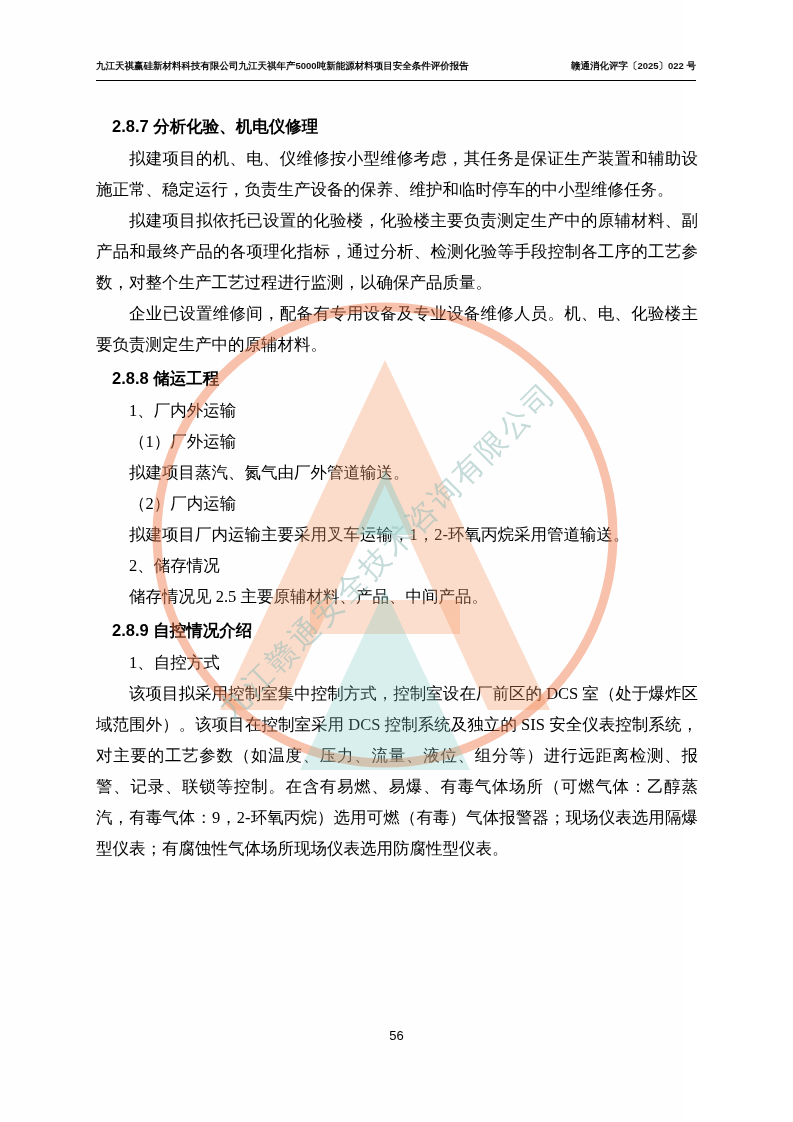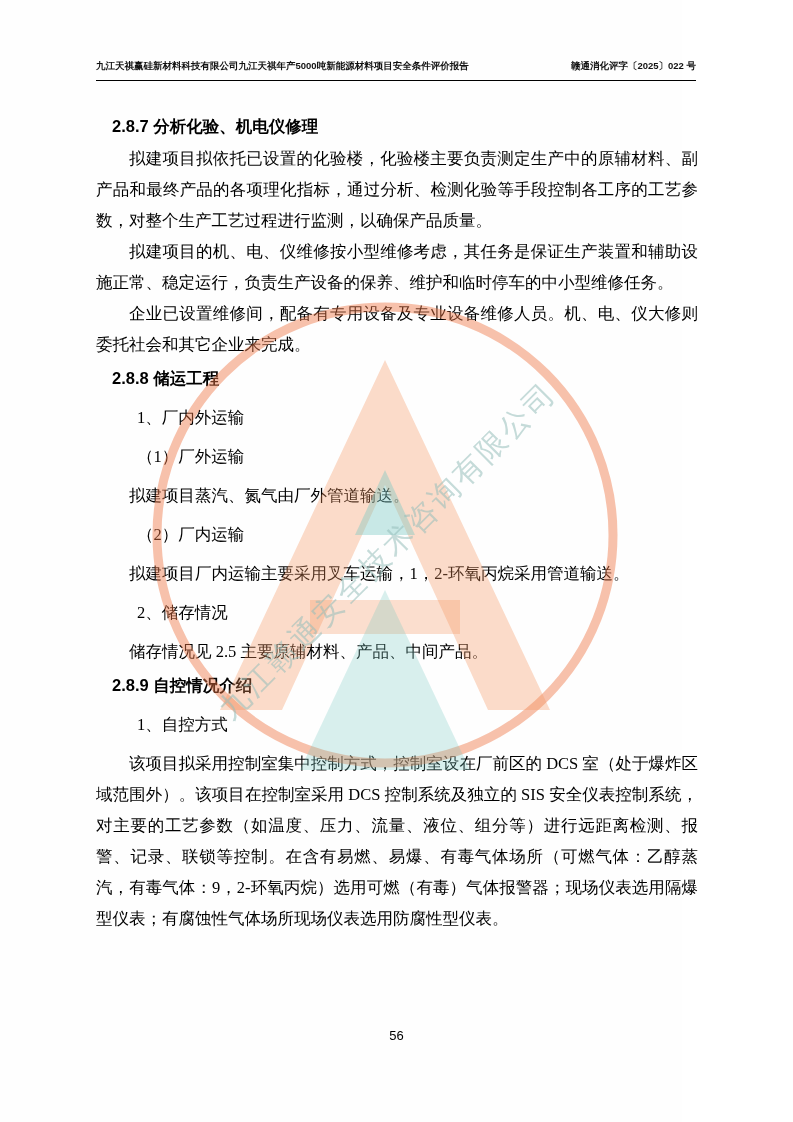--- a/index.html
+++ b/index.html
@@ -66,21 +66,21 @@
     font-size: 16.5px;
     line-height: 32px;
     margin: 2px 0 1px 16px;
   }
   .p {
     text-indent: 2em;
     margin: 0;
   }
   .p-sub {
     text-indent: 2em;
-    margin: 8px;
+    margin: 0;
   }
 
   
   .page-number {
     position: absolute;
     left: 0;
     top: 1028px;
     width: 793px;
     text-align: center;
     font-size: 13px;
@@ -128,23 +128,23 @@
       <path d="M235 60 L70 410 L132 410 L235 185 L338 410 L400 410 Z" fill="rgba(245,150,95,0.33)"></path>
       <rect x="160" y="300" width="150" height="34" fill="rgba(245,150,95,0.30)"></rect>
       <path d="M205 235 L235 170 L265 235 Z" fill="rgba(120,200,195,0.40)"></path>
       <path d="M150 470 L235 290 L320 470 Z" fill="rgba(120,200,195,0.28)"></path>
     </svg>
   </div>
   <div class="wm-text" style="left:210px; top:700px;">九江赣通安全技术咨询有限公司</div>
 
   <div class="content">
     <div class="h3">2.8.7 分析化验、机电仪修理</div>
+    <p class="p">拟建项目的机、电、仪维修按小型维修考虑，其任务是保证生产装置和辅助设施正常、稳定运行，负责生产设备的保养、维护和临时停车的中小型维修任务。</p>
     <p class="p">拟建项目拟依托已设置的化验楼，化验楼主要负责测定生产中的原辅材料、副产品和最终产品的各项理化指标，通过分析、检测化验等手段控制各工序的工艺参数，对整个生产工艺过程进行监测，以确保产品质量。</p>
-    <p class="p">拟建项目的机、电、仪维修按小型维修考虑，其任务是保证生产装置和辅助设施正常、稳定运行，负责生产设备的保养、维护和临时停车的中小型维修任务。</p>
-    <p class="p">企业已设置维修间，配备有专用设备及专业设备维修人员。机、电、仪大修则委托社会和其它企业来完成。</p>
+    <p class="p">企业已设置维修间，配备有专用设备及专业设备维修人员。机、电、化验楼主要负责测定生产中的原辅材料。</p>
     <div class="h3">2.8.8 储运工程</div>
     <p class="p-sub">1、厂内外运输</p>
     <p class="p-sub">（1）厂外运输</p>
     <p class="p">拟建项目蒸汽、氮气由厂外管道输送。</p>
     <p class="p-sub">（2）厂内运输</p>
     <p class="p">拟建项目厂内运输主要采用叉车运输，1，2-环氧丙烷采用管道输送。</p>
     <p class="p-sub">2、储存情况</p>
     <p class="p">储存情况见 2.5 主要原辅材料、产品、中间产品。</p>
     <div class="h3">2.8.9 自控情况介绍</div>
     <p class="p-sub">1、自控方式</p>

